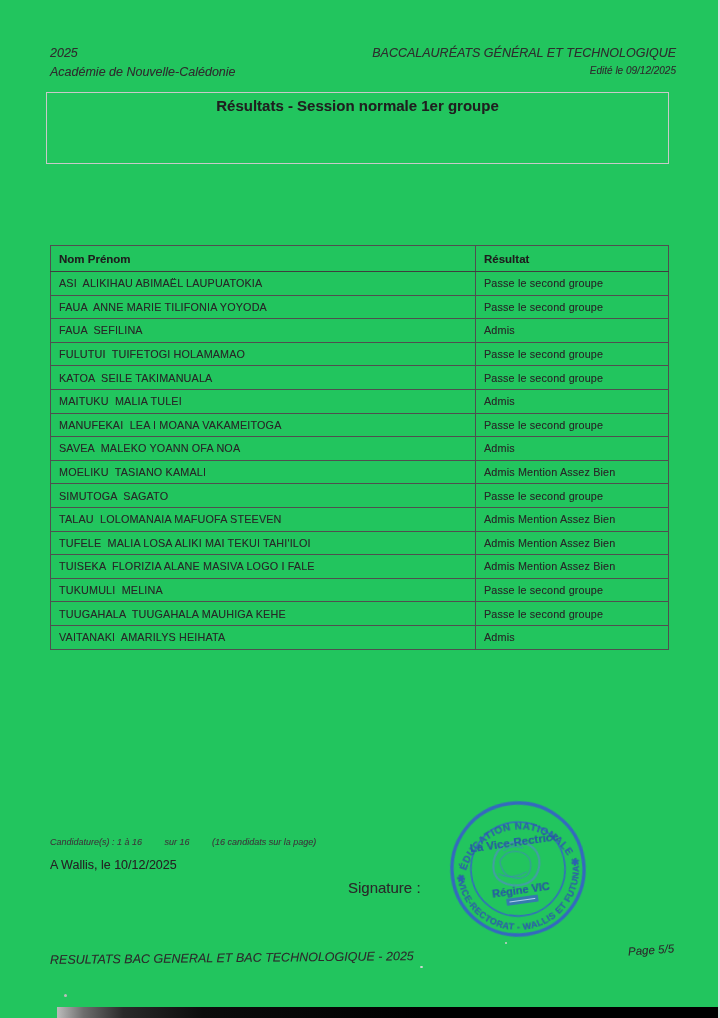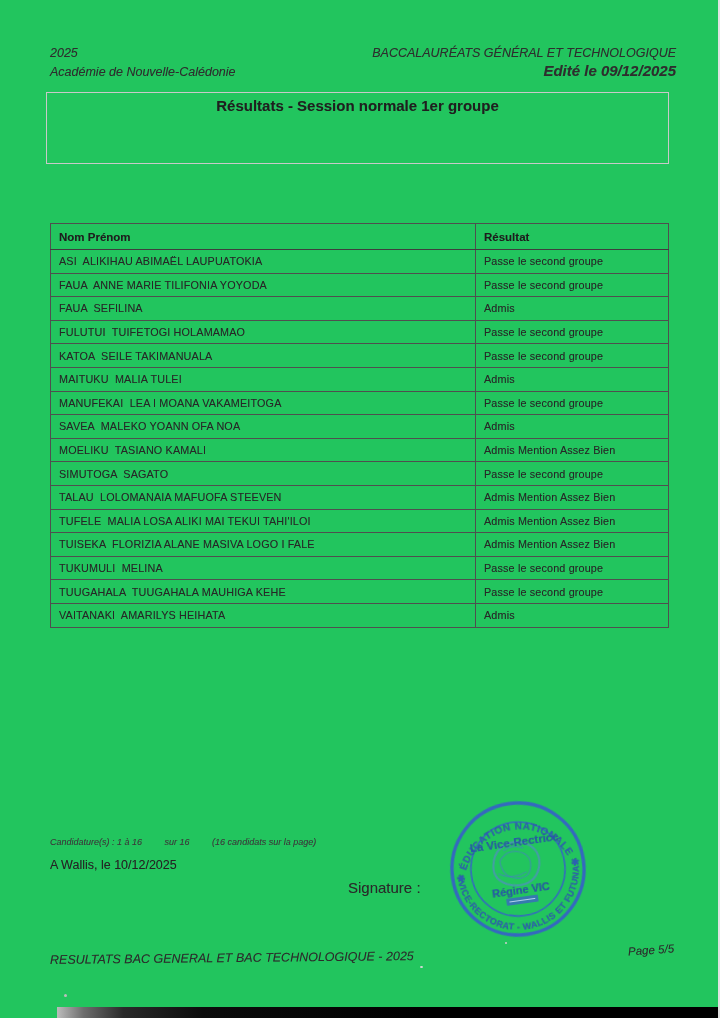--- a/index.html
+++ b/index.html
@@ -7,32 +7,32 @@
     position:relative;width:720px;height:1018px;margin:0 auto;
     background:#22c55e;overflow:hidden;
     font-family:"Liberation Sans","DejaVu Sans",sans-serif;
     color:#2b2b2b;
     text-shadow:0 0 .5px rgba(45,45,45,.35);
   }
   
   .hdr-left{position:absolute;left:50px;top:44px;font-style:italic;font-size:12.5px;line-height:19px;color:#2e2e2e;}
   .hdr-right{position:absolute;right:44px;top:44px;text-align:right;font-style:italic;color:#2e2e2e;}
   .hdr-right .l1{font-size:12.5px;line-height:18px;}
-  .hdr-right .l2{font-size:15px;line-height:17px;font-weight:bold;}
+  .hdr-right .l2{font-size:10px;line-height:17px;}
   
   .title-box{
     position:absolute;left:46px;top:92px;width:621px;height:70px;
     border:1px solid #c9c9c9;text-align:center;
   }
   .title-box .t1{font-size:21px;font-weight:bold;letter-spacing:.3px;margin-top:11px;color:#1f1f1f;}
   .title-box .t2{font-size:15px;font-weight:bold;margin-top:4px;color:#1f1f1f;}
   
   .section-title{position:absolute;left:50px;top:206px;font-size:15.5px;color:#262626;letter-spacing:.2px;}
   table.results{
-    position:absolute;left:50px;top:223px;width:618px;
+    position:absolute;left:50px;top:245px;width:618px;
     border-collapse:collapse;table-layout:fixed;
   }
   table.results th,table.results td{
     border:1px solid #4f4f4f;padding:0 6px 0 8px;text-align:left;
     overflow:hidden;white-space:pre-wrap;
   }
   table.results{border:1.5px solid #3e3e3e;}
   table.results col.c-name{width:425px;}
   table.results col.c-res{width:193px;}
   table.results th{height:25px;font-size:11.5px;font-weight:bold;color:#1d1d1d;border-bottom:1.5px solid #3e3e3e;}

